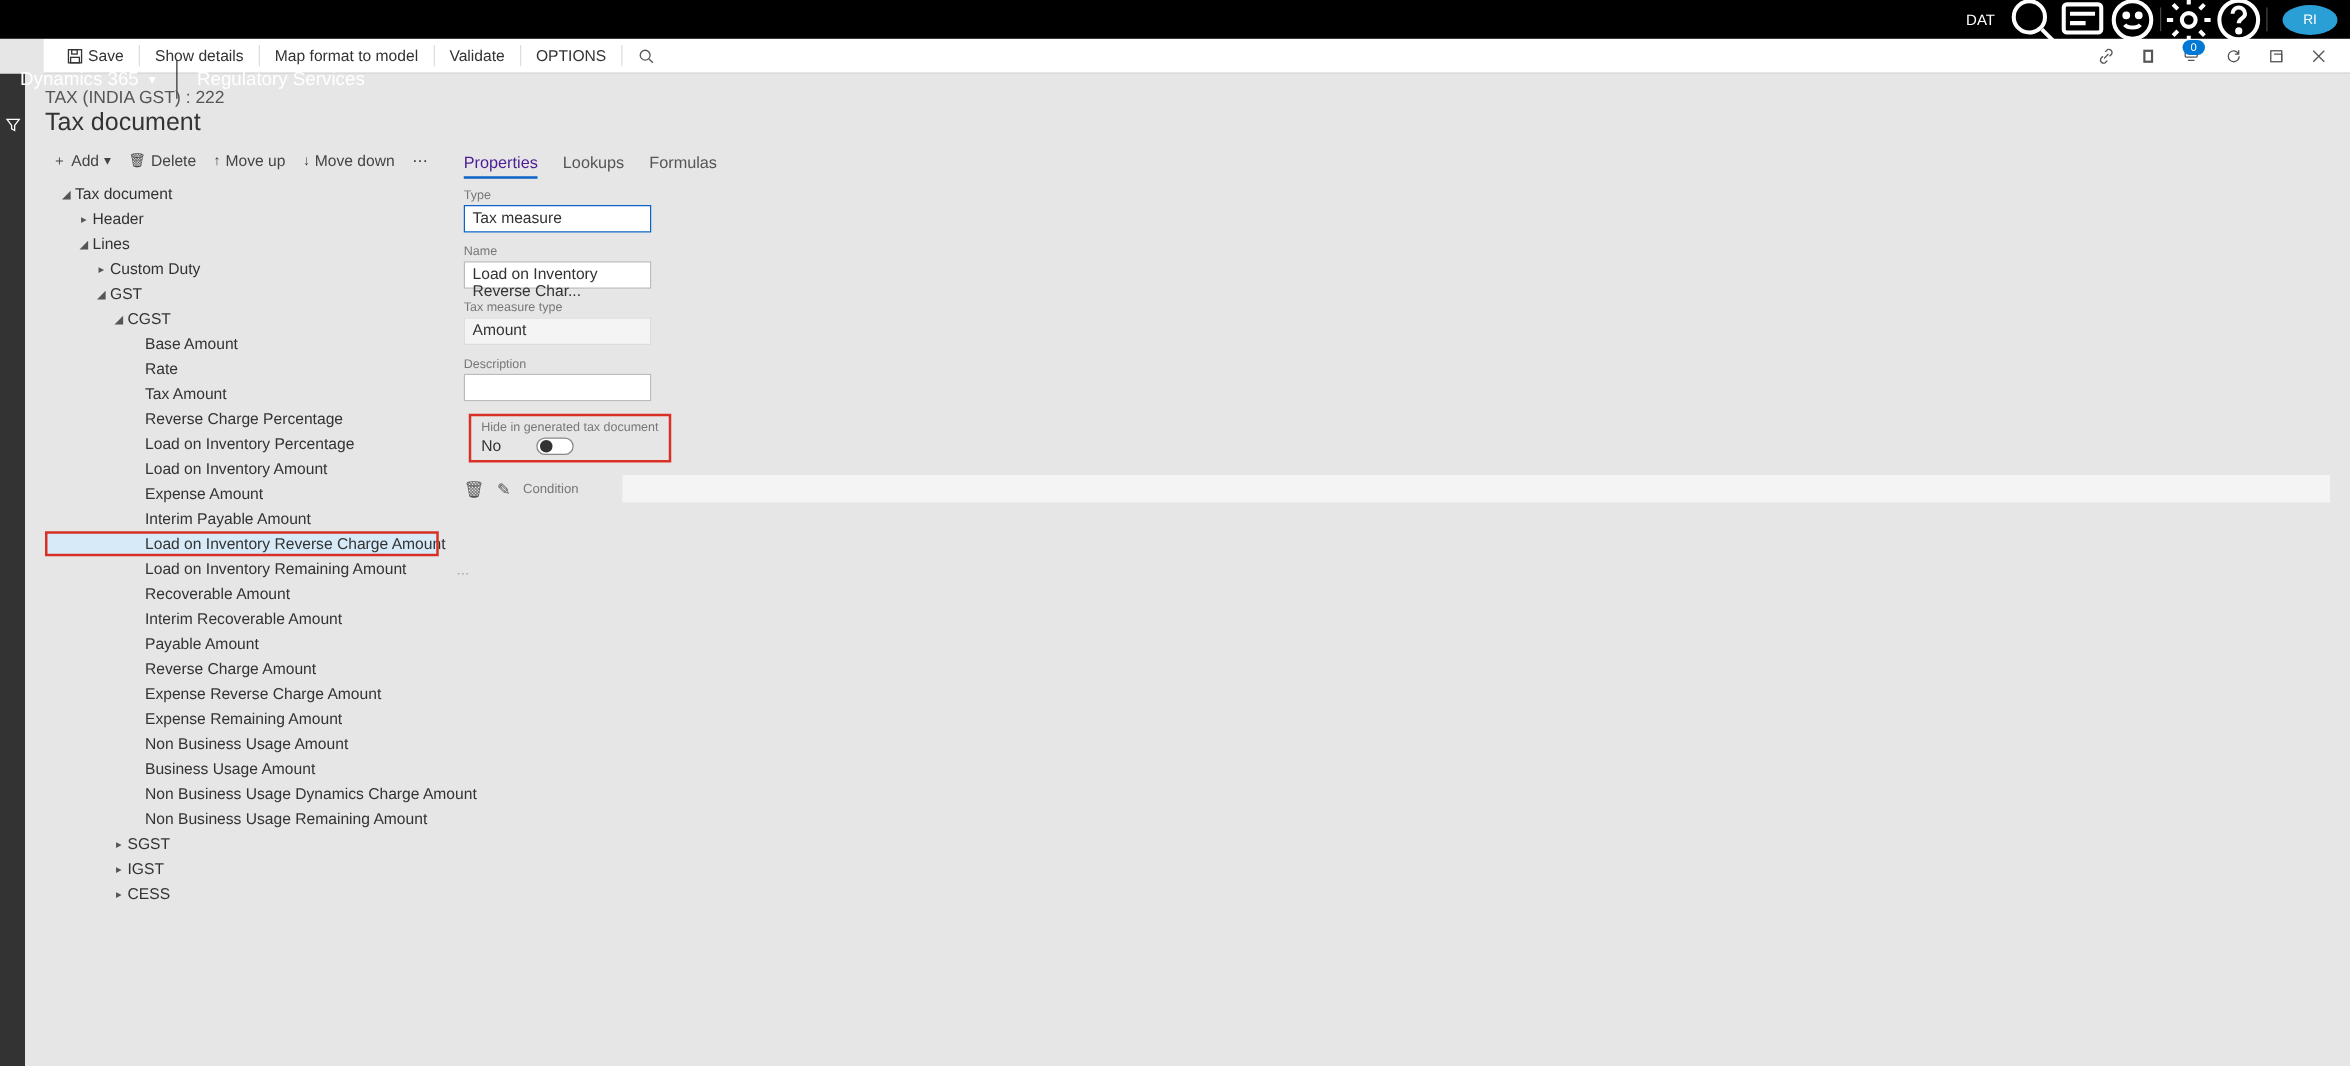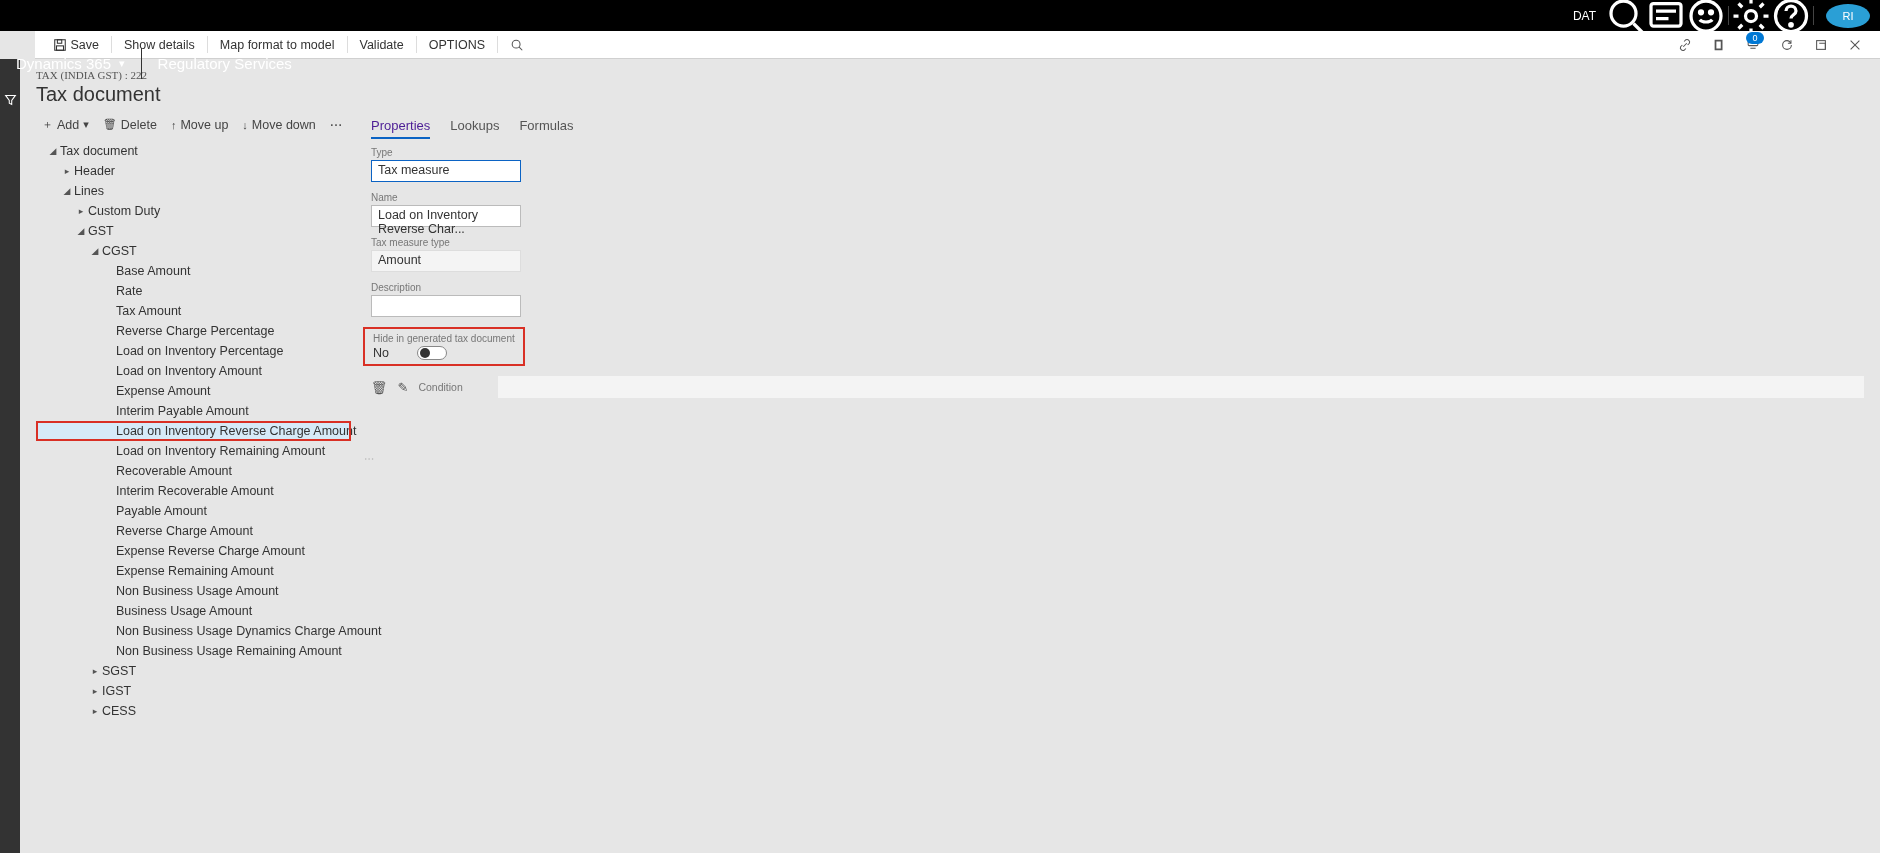--- a/index.html
+++ b/index.html
@@ -100,21 +100,21 @@
 }
 .filter-rail svg { width:13px; height:13px; }
 
 .content {
   flex:1;
   padding:10px 16px 0 16px;
   overflow:auto;
   position:relative;
 }
 
-.crumb { font-size:11px; color:#555; text-transform:none;font-family:Liberation Serif, serif; }
+.crumb { font-size:14px; color:#555; text-transform:none; }
 .page-title { font-size:20px; font-weight:400; margin:2px 0 8px; }
 
 .columns { display:flex; gap:10px; }
 .left-pane { width:315px; flex-shrink:0; }
 .right-pane { flex:1; }
 
 
 .left-toolbar {
   display:flex;
   align-items:center;
@@ -491,21 +491,21 @@
         <div class="field">
           <div class="lbl">Tax measure type</div>
           <div class="inp readonly"><span>Amount</span></div>
         </div>
 
         <div class="field">
           <div class="lbl">Description</div>
           <div class="inp"><span></span></div>
         </div>
 
-        <div class="field" style="margin-left:2px;">
+        <div class="field" style="margin-left:14px;">
           <div class="hide-box">
             <div class="lbl">Hide in generated tax document</div>
             <div class="toggle-row">
               <span style="font-size:12.5px;">No</span>
               <div class="toggle">
                   <div class="knob"></div>
                 </div>
             </div>
           </div>
         </div>

